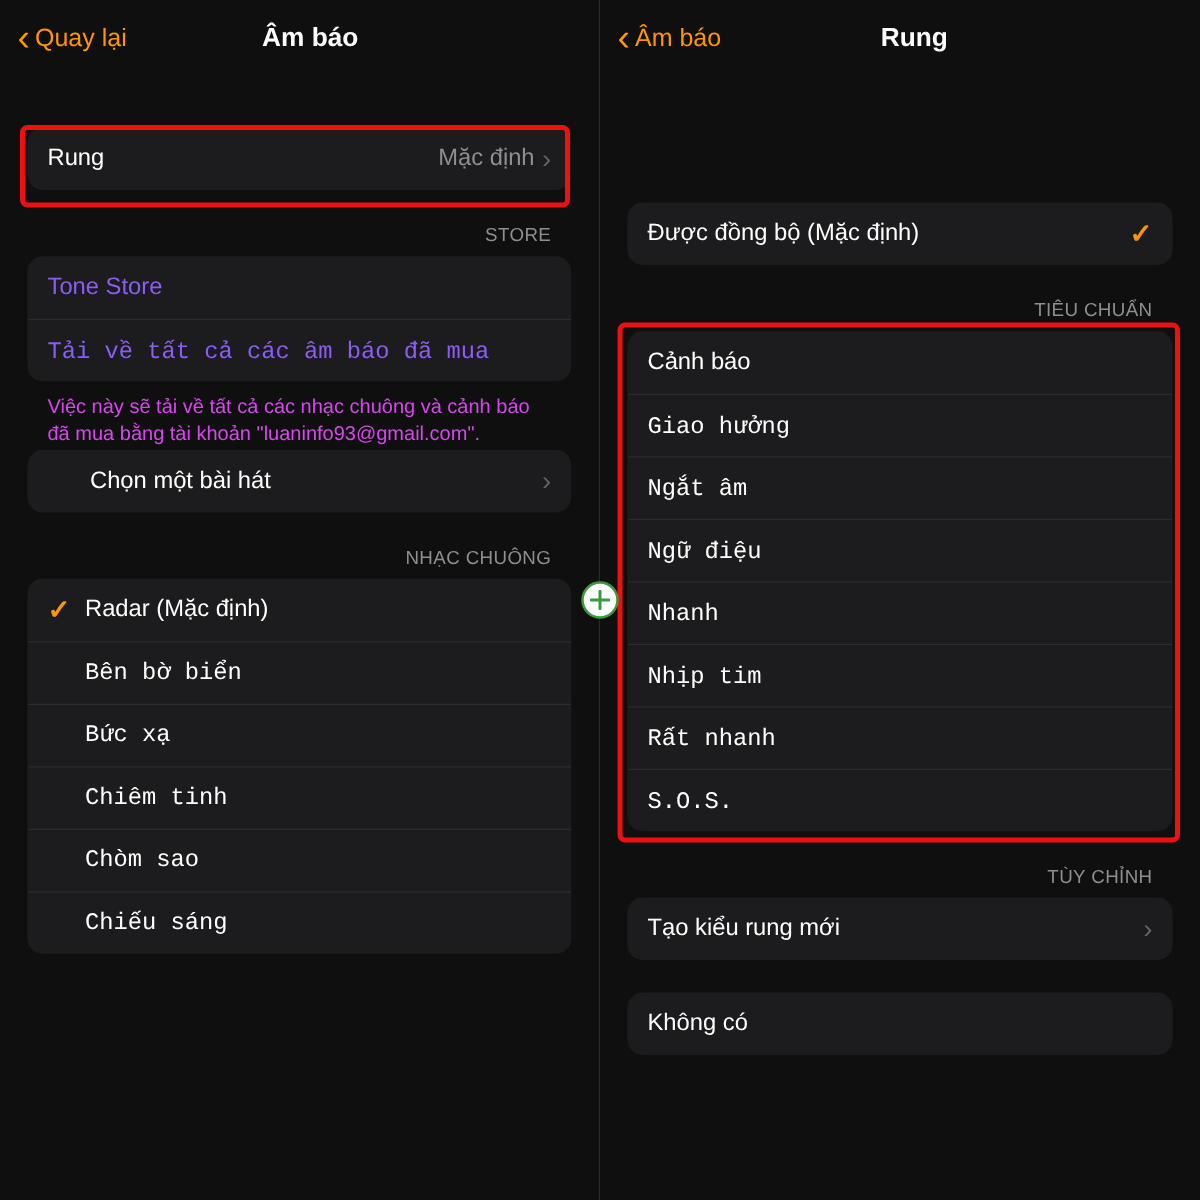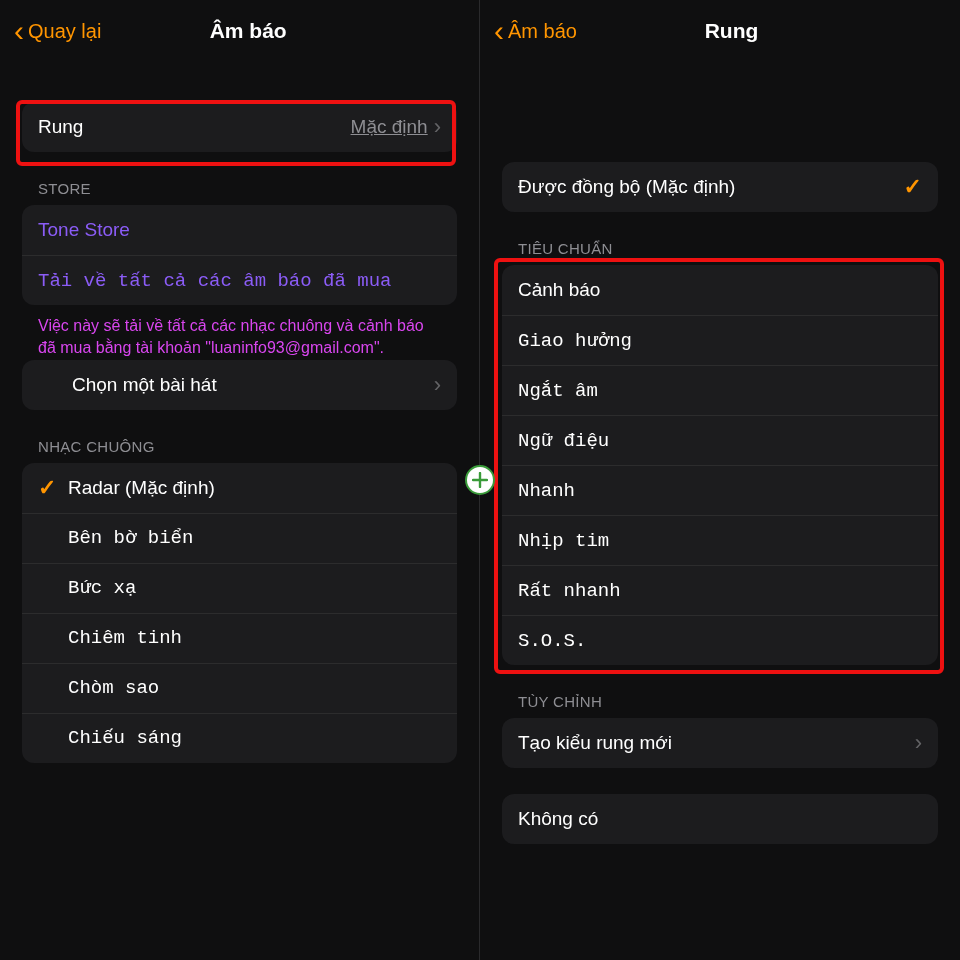--- a/index.html
+++ b/index.html
@@ -66,21 +66,20 @@
     font-size: 19px;
     position: relative;
     cursor: pointer;
   }
   .cell + .cell { border-top: 1px solid rgba(255,255,255,0.07); font-family: Liberation Mono, monospace; }
   .cell .label { flex: 1; }
   .cell .value {
     color: #8e8e93;
     font-size: 19px;
     margin-right: 6px;
-    text-decoration: underline;
   }
   .cell .chevron {
     color: #636366;
     font-size: 22px;
     line-height: 1;
   }
   .cell .check {
     width: 30px;
     color: #ff9500;
     font-size: 22px;
@@ -92,20 +91,21 @@
     text-align: right;
     margin-left: auto;
   }
   .cell.link { color: #8b5cf6; }
   .section-header {
     color: #8e8e93;
     font-size: 15px;
     text-transform: uppercase;
     letter-spacing: 0.3px;
     padding: 28px 24px 8px 24px;
+    text-align: right;
   }
   .section-footer {
     color: #d946ef;
     font-size: 16px;
     line-height: 1.4;
     padding: 10px 24px 0 24px;
   }
   .highlight {
     border: 4px solid #e11;
     border-radius: 6px;

